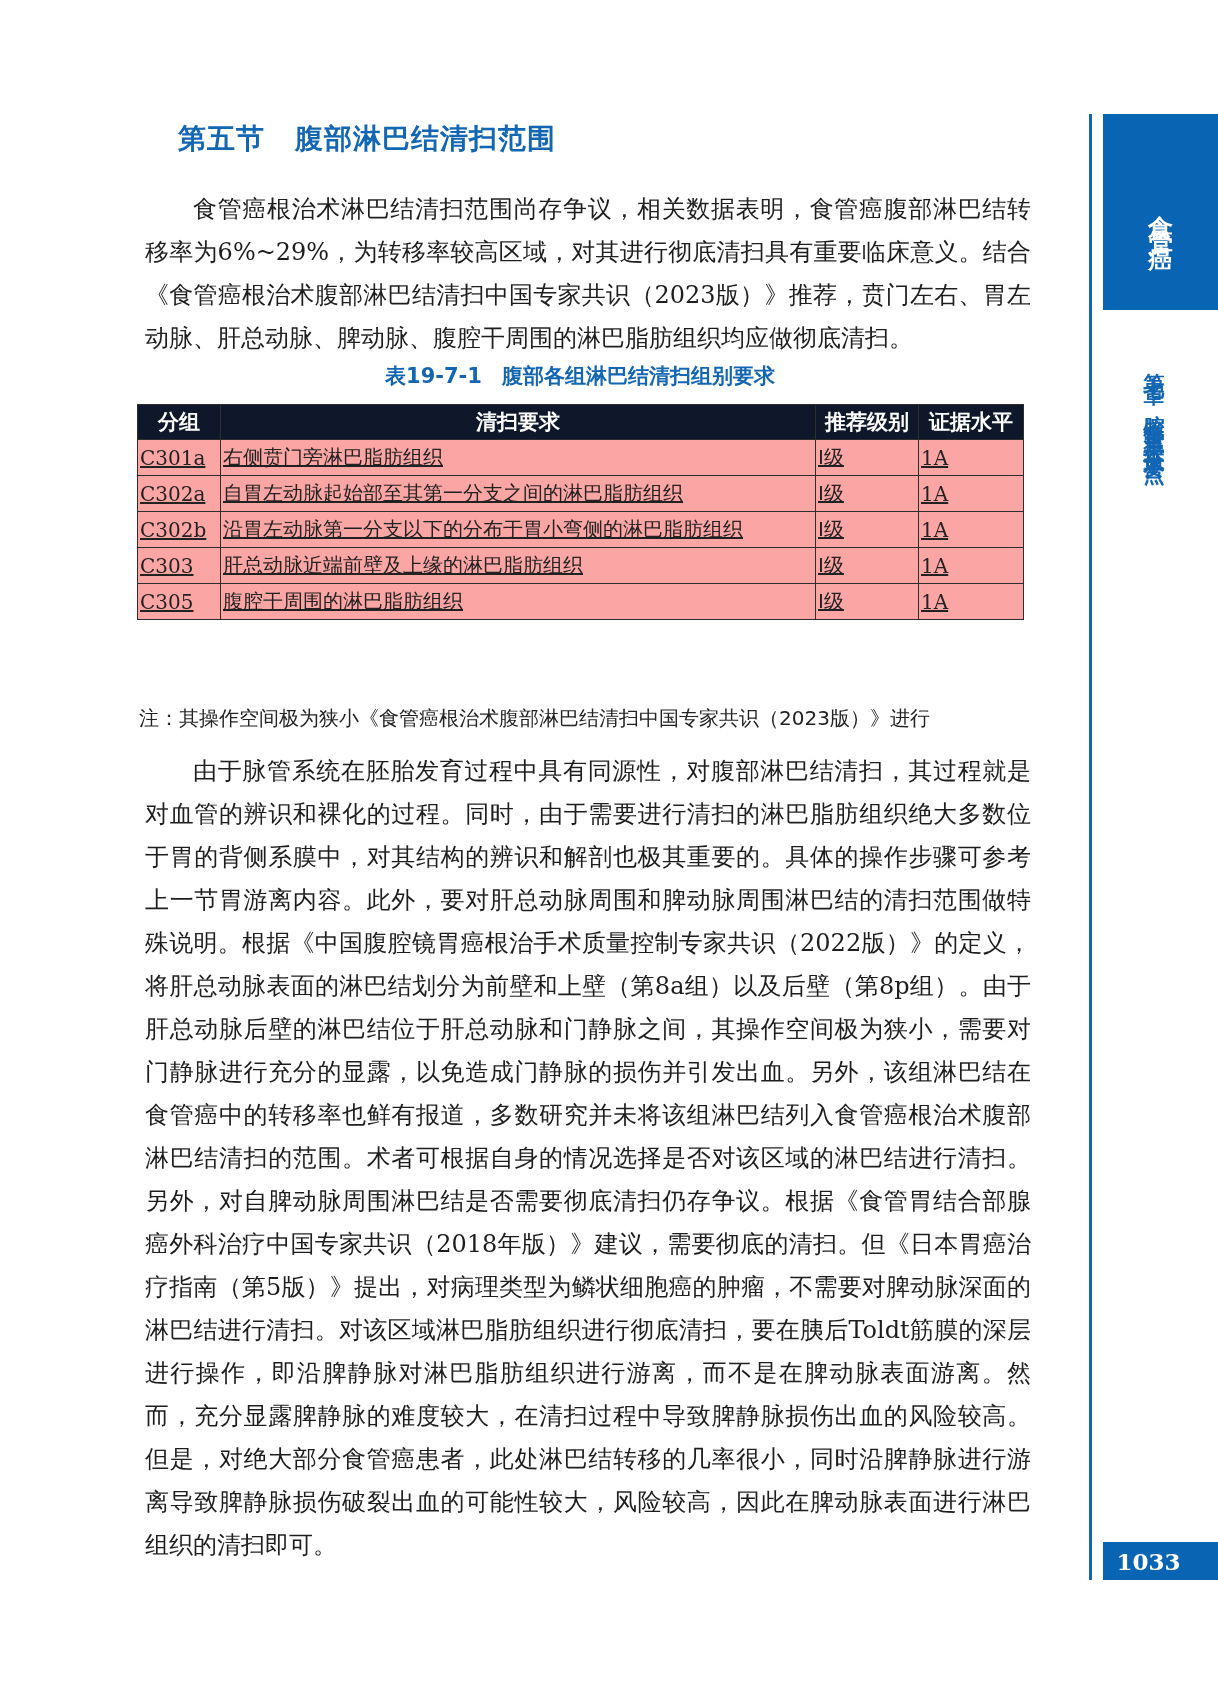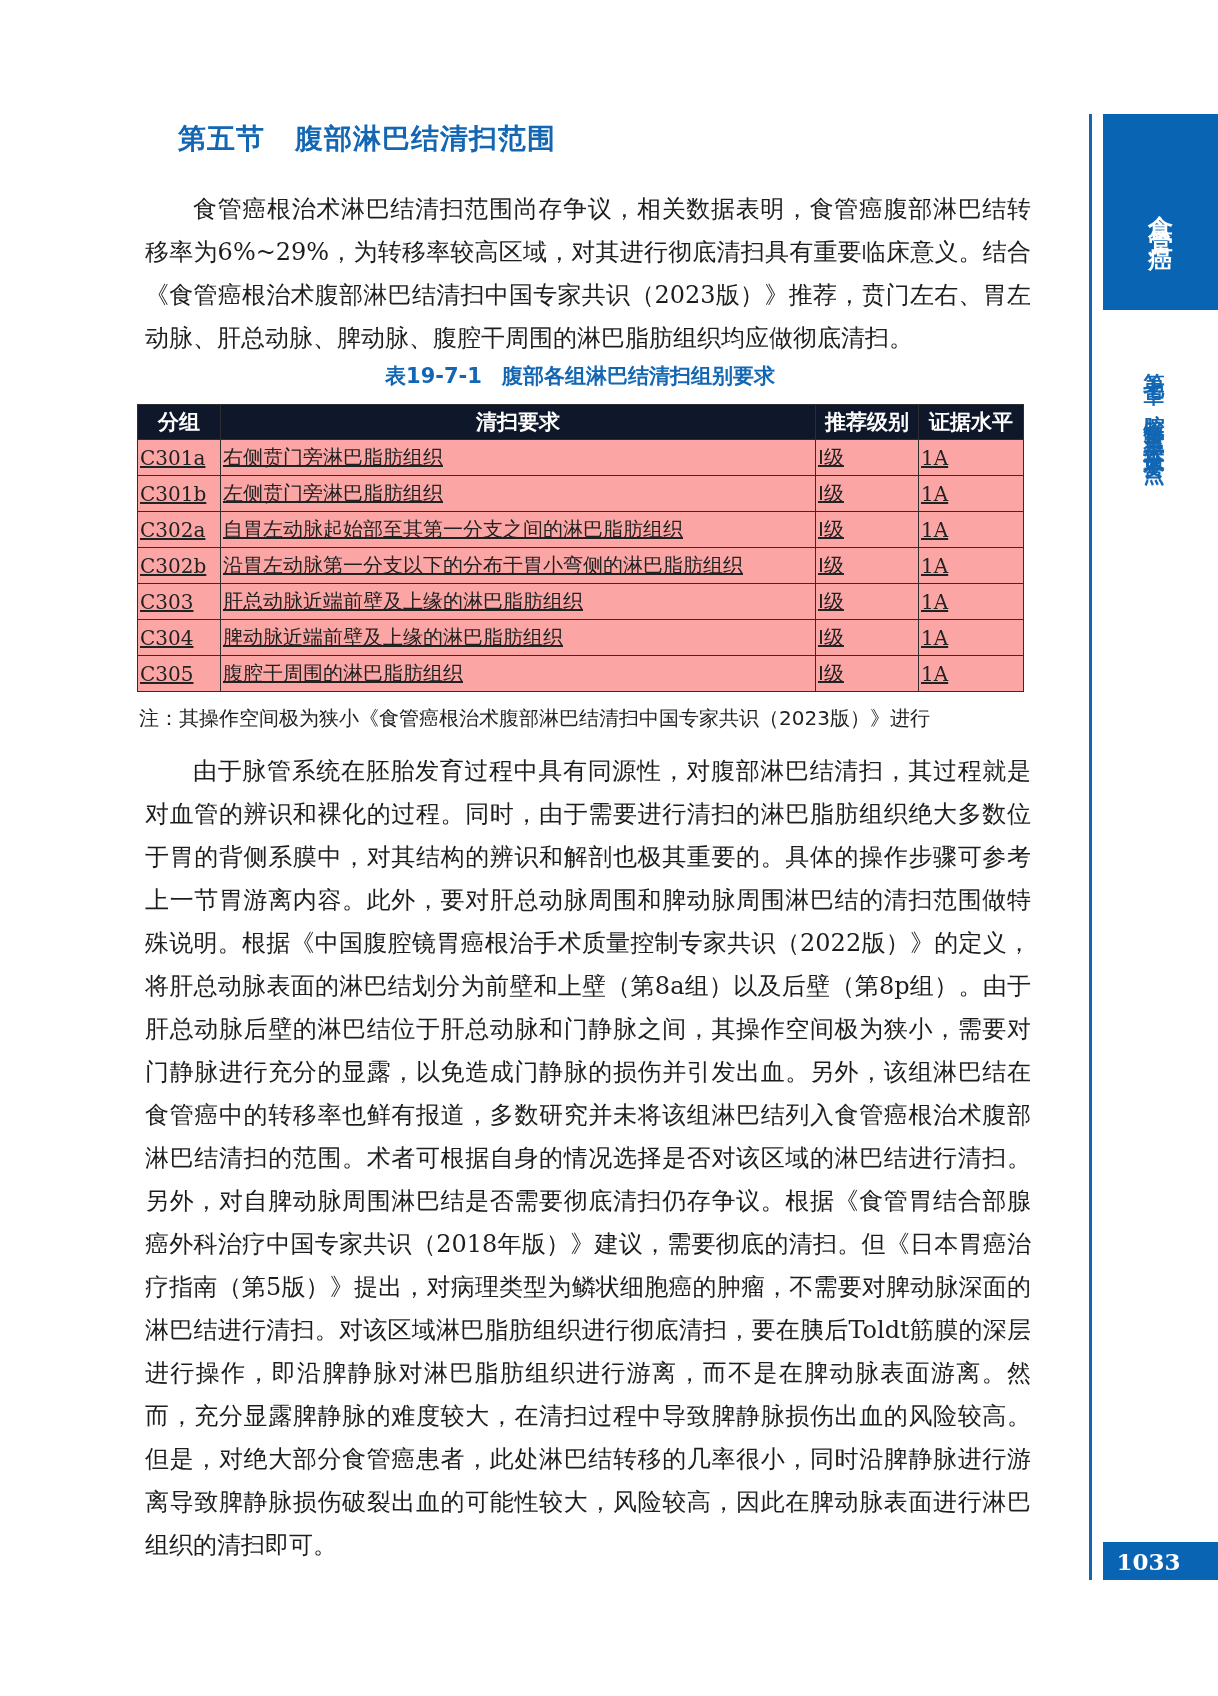--- a/index.html
+++ b/index.html
@@ -129,46 +129,34 @@
     </tr>
   </thead>
   <tbody>
     <tr>
       <td class="cell-code">C301a</td>
       <td class="cell-req">右侧贲门旁淋巴脂肪组织</td>
       <td class="cell-grade">Ⅰ级</td>
       <td class="cell-evidence">1A</td>
     </tr>
     <tr>
-      <td class="cell-code">C301b</td>
-      <td class="cell-req">左侧贲门旁淋巴脂肪组织</td>
-      <td class="cell-grade">Ⅰ级</td>
-      <td class="cell-evidence">1A</td>
-    </tr>
-    <tr>
       <td class="cell-code">C302a</td>
       <td class="cell-req">自胃左动脉起始部至其第一分支之间的淋巴脂肪组织</td>
       <td class="cell-grade">Ⅰ级</td>
       <td class="cell-evidence">1A</td>
     </tr>
     <tr>
       <td class="cell-code">C302b</td>
       <td class="cell-req">沿胃左动脉第一分支以下的分布于胃小弯侧的淋巴脂肪组织</td>
       <td class="cell-grade">Ⅰ级</td>
       <td class="cell-evidence">1A</td>
     </tr>
     <tr>
       <td class="cell-code">C303</td>
       <td class="cell-req">肝总动脉近端前壁及上缘的淋巴脂肪组织</td>
-      <td class="cell-grade">Ⅰ级</td>
-      <td class="cell-evidence">1A</td>
-    </tr>
-    <tr>
-      <td class="cell-code">C304</td>
-      <td class="cell-req">脾动脉近端前壁及上缘的淋巴脂肪组织</td>
       <td class="cell-grade">Ⅰ级</td>
       <td class="cell-evidence">1A</td>
     </tr>
     <tr>
       <td class="cell-code">C305</td>
       <td class="cell-req">腹腔干周围的淋巴脂肪组织</td>
       <td class="cell-grade">Ⅰ级</td>
       <td class="cell-evidence">1A</td>
     </tr>
   </tbody>

